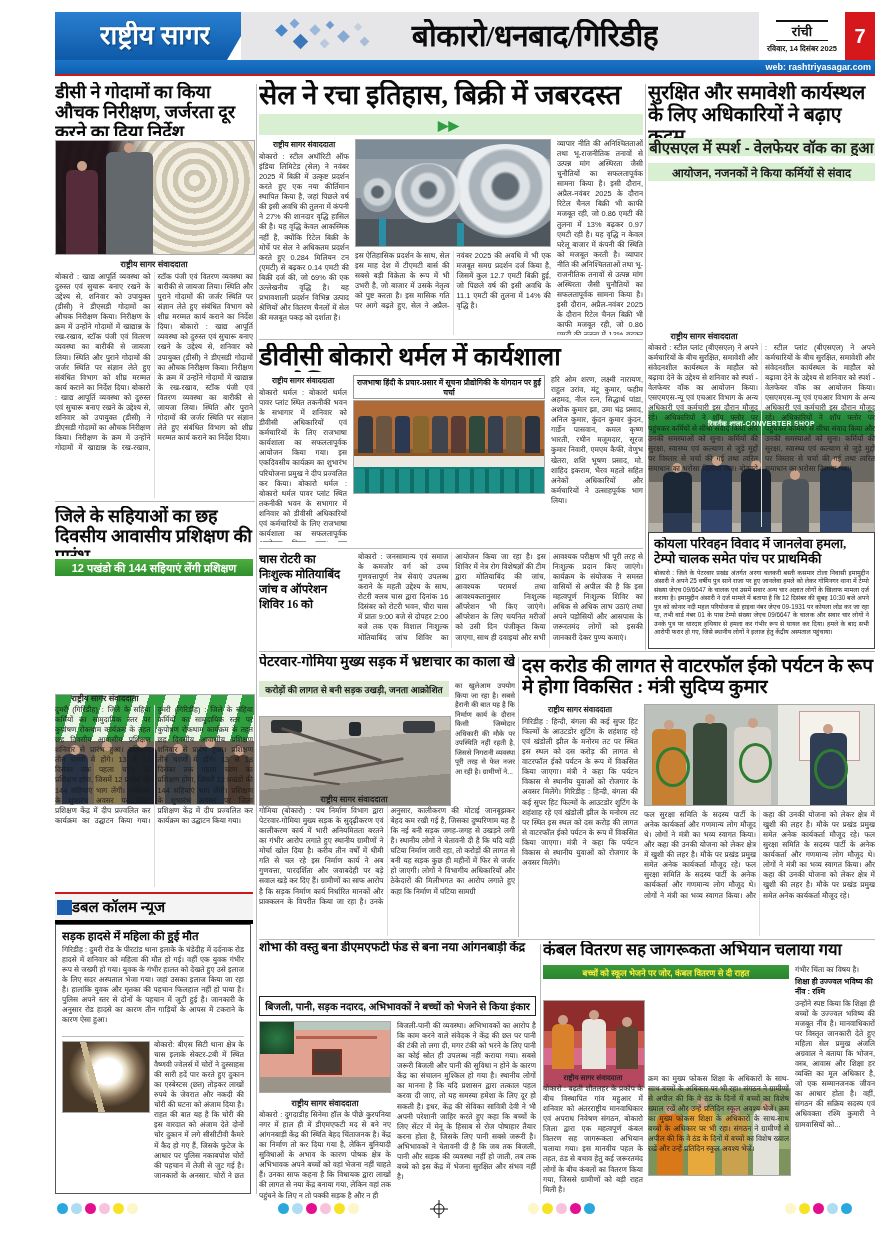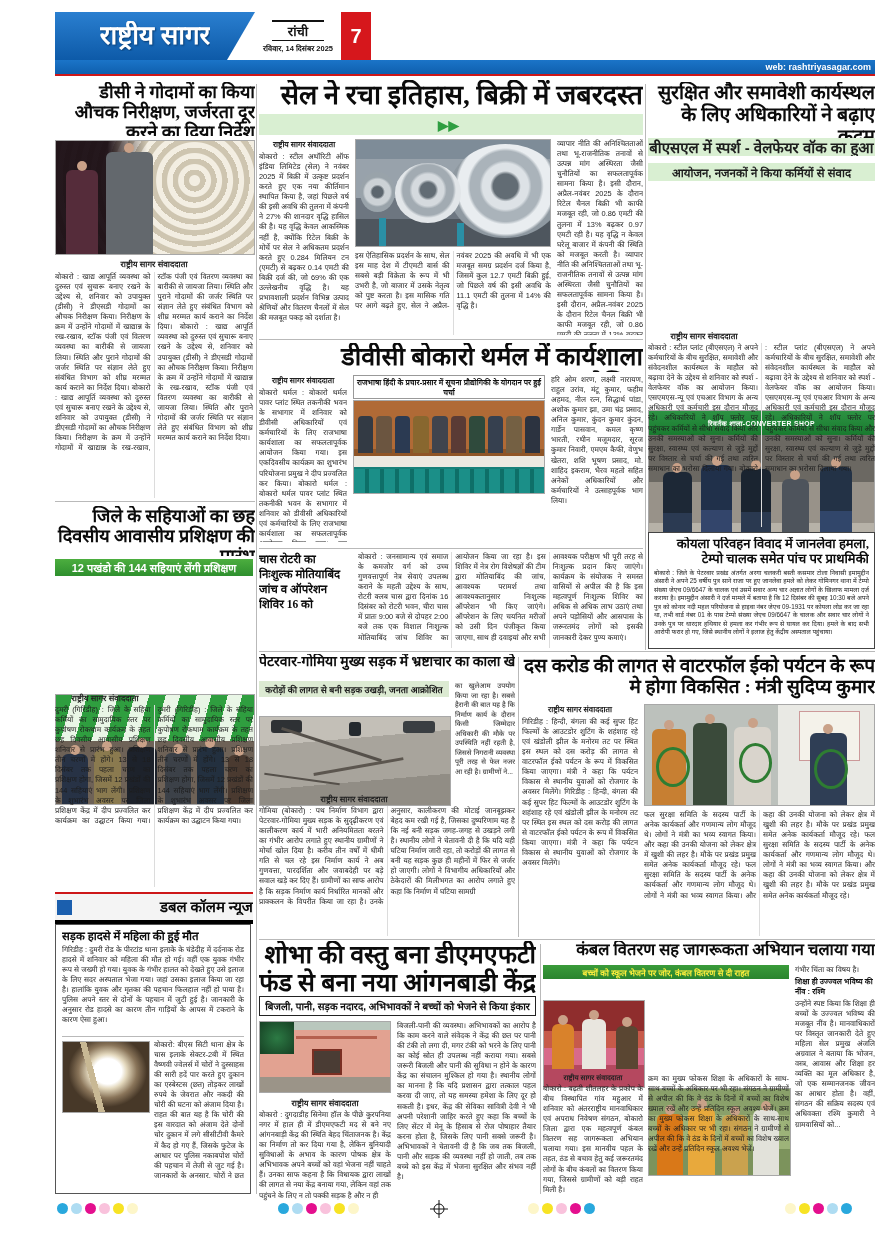--- a/index.html
+++ b/index.html
@@ -1,19 +1,19 @@
 <!DOCTYPE html>
 <html><head>
 <meta charset="utf-8">
 <style>
   html,body{margin:0;padding:0;background:#fff;}
   #page{position:relative;width:877px;height:1241px;background:#fff;overflow:hidden;
         font-family:"Liberation Sans",sans-serif;color:#111;}
   .abs{position:absolute;}
-  .hl{font-family:"Liberation Serif",serif;font-weight:bold;text-align:right;
+  .hl{font-family:"Liberation Serif",serif;font-weight:bold;text-align:left;
       line-height:1.12;color:#0b0b0b;overflow:hidden;}
   .bt{font-size:7.4px;line-height:1.36;text-align:justify;color:#1d1d1d;overflow:hidden;}
   .tiny{font-size:6.3px;line-height:1.34;}
   .c2{column-count:2;column-gap:7px;column-rule:1px solid #dcdcdc;}
   .c3{column-count:3;column-gap:7px;column-rule:1px solid #dcdcdc;}
   .bl{font-weight:bold;font-size:8.2px;text-align:center;white-space:nowrap;overflow:hidden;color:#222;}
   .vline{width:1px;background:#b9b9b9;}
   .hline{height:1px;background:#b9b9b9;}
   .ph{position:relative;overflow:hidden;border:1px solid #a8a8a8;}
   .band-green-light{background:#d9efd2;color:#0c5c1e;font-weight:bold;display:flex;
@@ -30,20 +30,34 @@
 <body>
 
 <div id="page">
 
   <div class="abs" style="left:55px;top:12px;width:820px;">
     <div style="display:flex;height:48px;">
       <div style="width:200px;background:linear-gradient(180deg,#2a7fd0,#0d5aa8);clip-path:polygon(0 0,100% 0,86% 100%,0 100%);
                   display:flex;align-items:center;justify-content:center;">
         <span class="hl" style="color:#fff;font-size:26px;text-shadow:1px 1px 2px #063a70;">राष्ट्रीय सागर</span>
       </div>
+      <div style="flex:1;background:#e6e6e8;position:relative;display:flex;align-items:center;justify-content:center;margin-left:-14px;">
+        <span style="position:absolute;left:36px;top:6px;width:120px;height:36px;">
+          <i style="position:absolute;left:0;top:8px;width:9px;height:9px;background:#4a86c8;transform:rotate(45deg);"></i>
+          <i style="position:absolute;left:14px;top:2px;width:7px;height:7px;background:#7fa8d6;transform:rotate(45deg);"></i>
+          <i style="position:absolute;left:18px;top:18px;width:11px;height:11px;background:#3b76ba;transform:rotate(45deg);"></i>
+          <i style="position:absolute;left:34px;top:8px;width:8px;height:8px;background:#9db9da;transform:rotate(45deg);"></i>
+          <i style="position:absolute;left:44px;top:22px;width:7px;height:7px;background:#b9c9de;transform:rotate(45deg);"></i>
+          <i style="position:absolute;left:50px;top:4px;width:6px;height:6px;background:#6f9ccd;transform:rotate(45deg);"></i>
+          <i style="position:absolute;left:62px;top:14px;width:9px;height:9px;background:#88a9d2;transform:rotate(45deg);"></i>
+          <i style="position:absolute;left:78px;top:6px;width:6px;height:6px;background:#c3cfdd;transform:rotate(45deg);"></i>
+          <i style="position:absolute;left:84px;top:20px;width:7px;height:7px;background:#a8bcd8;transform:rotate(45deg);"></i>
+        </span>
+        <span class="hl" style="font-size:30px;letter-spacing:-.5px;padding-left:70px;">बोकारो/धनबाद/गिरिडीह</span>
+      </div>
       <div style="width:86px;background:#fff;display:flex;flex-direction:column;align-items:center;justify-content:center;">
         <span style="font-weight:bold;font-size:13px;border-top:2px solid #111;border-bottom:1px solid #111;padding:0 16px;">रांची</span>
         <span style="font-weight:bold;font-size:7.5px;margin-top:2px;white-space:nowrap;">रविवार, 14 दिसंबर 2025</span>
       </div>
       <div style="width:30px;background:#d6171c;color:#fff;font-weight:bold;font-size:20px;display:flex;align-items:center;justify-content:center;">7</div>
     </div>
     <div style="height:14px;background:linear-gradient(#1b74c8,#0f5fae);display:flex;align-items:center;justify-content:flex-end;">
       <span style="color:#fff;font-weight:bold;font-size:9px;padding-right:4px;">web: rashtriyasagar.com</span>
     </div>
     <div style="height:2px;background:#cd1719;"></div>
@@ -202,21 +216,21 @@
           <div style="position:absolute;left:5%;bottom:18%;width:12%;height:34%;border:3px solid #2e7d32;border-radius:50%;"></div>
           <div style="position:absolute;left:41%;bottom:22%;width:12%;height:34%;border:3px solid #2e7d32;border-radius:50%;"></div>
           <div style="position:absolute;left:74%;bottom:16%;width:12%;height:34%;border:3px solid #2e7d32;border-radius:50%;"></div>
         </div>
         <div class="bt c2" style="height:126px;margin-top:4px;">फल सुरक्षा समिति के सदस्य पार्टी के अनेक कार्यकर्ता और गणमान्य लोग मौजूद थे। लोगों ने मंत्री का भव्य स्वागत किया। और कहा की उनकी योजना को लेकर क्षेत्र में खुशी की लहर है। मौके पर प्रखंड प्रमुख समेत अनेक कार्यकर्ता मौजूद रहे। फल सुरक्षा समिति के सदस्य पार्टी के अनेक कार्यकर्ता और गणमान्य लोग मौजूद थे। लोगों ने मंत्री का भव्य स्वागत किया। और कहा की उनकी योजना को लेकर क्षेत्र में खुशी की लहर है। मौके पर प्रखंड प्रमुख समेत अनेक कार्यकर्ता मौजूद रहे। फल सुरक्षा समिति के सदस्य पार्टी के अनेक कार्यकर्ता और गणमान्य लोग मौजूद थे। लोगों ने मंत्री का भव्य स्वागत किया। और कहा की उनकी योजना को लेकर क्षेत्र में खुशी की लहर है। मौके पर प्रखंड प्रमुख समेत अनेक कार्यकर्ता मौजूद रहे।</div>
       </div>
     </div>
   </div>
 
   <div class="abs" style="left:259px;top:941px;width:277px;height:253px;">
-    <div class="hl" style="font-size:25px;height:52px;">शोभा की वस्तु बना डीएमएफटी फंड से बना नया आंगनबाड़ी केंद्र</div>
+    <div class="hl" style="font-size:12px;height:52px;">शोभा की वस्तु बना डीएमएफटी फंड से बना नया आंगनबाड़ी केंद्र</div>
     <div style="border:1px solid #222;font-weight:bold;font-size:10px;text-align:center;padding:2px 0;margin-top:3px;">बिजली, पानी, सड़क नदारद, अभिभावकों ने बच्चों को भेजने से किया इंकार</div>
     <div style="display:flex;gap:6px;margin-top:5px;">
       <div style="width:132px;">
         <div class="ph" style="width:130px;height:70px;background:linear-gradient(180deg,#b9c7bd 0 12%,#e2a291 12% 78%,#9b9488 78%);">
           <div style="position:absolute;left:0;top:0;width:26%;height:46%;background:radial-gradient(#2c7a44,#163f23);"></div>
           <div style="position:absolute;left:40%;top:38%;width:20%;height:32%;background:#4a3c34;border:2px solid #7a2f23;"></div>
           <div style="position:absolute;left:28%;top:20%;width:62%;height:3px;background:#b5604e;"></div>
         </div>
         <div class="bl" style="margin-top:4px;">राष्ट्रीय सागर संवाददाता</div>
         <div class="bt" style="height:92px;margin-top:2px;">बोकारो : दुगदाडीह सिनेमा हॉल के पीछे कुरपनिया नगर में हाल ही में डीएमएफटी मद से बने नए आंगनबाड़ी केंद्र की स्थिति बेहद चिंताजनक है। केंद्र का निर्माण तो कर दिया गया है, लेकिन बुनियादी सुविधाओं के अभाव के कारण पोषक क्षेत्र के अभिभावक अपने बच्चों को वहां भेजना नहीं चाहते हैं। उनका साफ कहना है कि विधायक द्वारा लाखों की लागत से नया केंद्र बनाया गया, लेकिन वहां तक पहुंचने के लिए न तो पक्की सड़क है और न ही</div>

